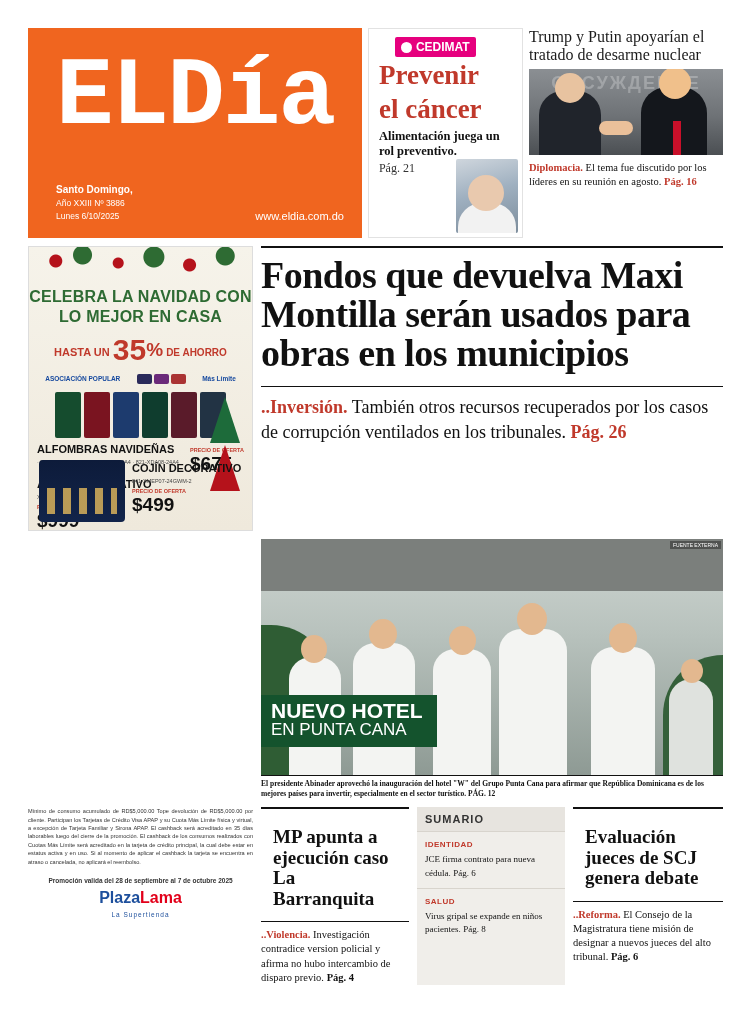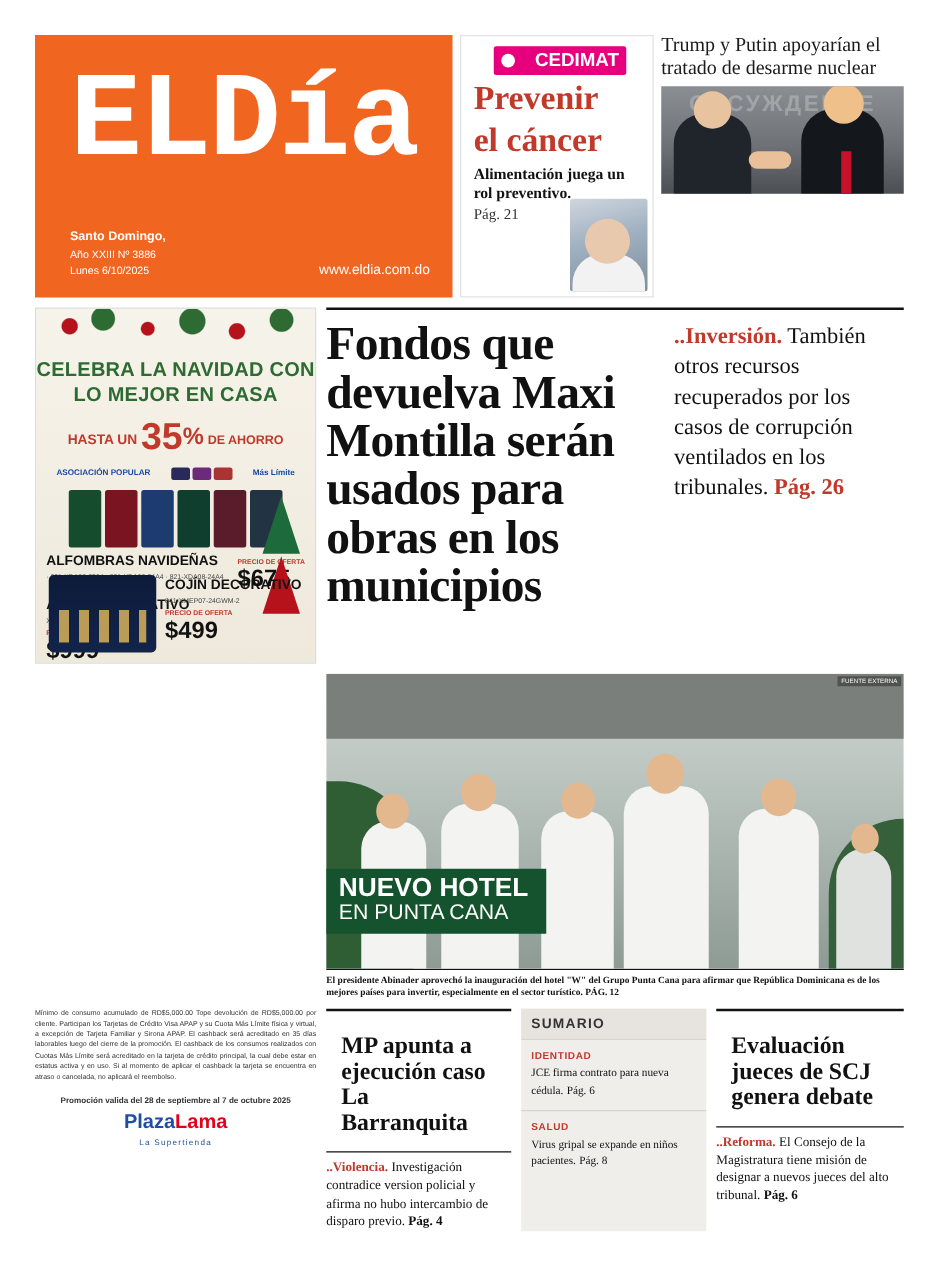--- a/index.html
+++ b/index.html
@@ -33,22 +33,22 @@
     color:#fff;
   }
   .mast-bottom .place { font-size:10px; line-height:1.45; font-weight:bold; font-family:"Liberation Sans", sans-serif; }
   .mast-bottom .place .l2, .mast-bottom .place .l3 { font-weight:normal; font-size:8.5px; }
   .mast-bottom .site { font-size:11px; font-family:"Liberation Sans", sans-serif; }
 
   .promo {
     width:160px; background:#ffffff; border:1px solid #e2e2e2;
     padding:8px 8px 6px 10px; position:relative; display:flex; flex-direction:column;
   }
-  .cedimat { display:flex; align-items:center; gap:16px; background:#e6007e; color:#fff;
-    font-family:"Liberation Sans", sans-serif; font-size:15px; font-weight:bold;
+  .cedimat { display:flex; align-items:center; gap:4px; background:#e6007e; color:#fff;
+    font-family:"Liberation Sans", sans-serif; font-size:12px; font-weight:bold;
     padding:3px 6px; border-radius:2px; width:fit-content; margin-left:16px;}
   .cedimat .dot { width:11px;height:11px;border-radius:50%;background:#fff; display:inline-block;}
   .promo h2 { margin:6px 0 2px 0; font-size:27px; line-height:0.95; color:#c0392b; font-weight:bold; }
   .promo .lead { font-size:12.5px; font-weight:bold; line-height:1.18; margin-top:5px; }
   .promo .pag { font-size:12px; margin-top:2px; color:#333; }
   .promo .photo {
     position:absolute; right:4px; bottom:4px; width:62px; height:74px;
     background:linear-gradient(165deg,#cfd6dd 0%,#9fb0c0 45%,#7d8d9c 100%);
     border-radius:2px; overflow:hidden;
   }
@@ -122,21 +122,21 @@
   .ad .plabel { font-size:5.5px; color:#c0392b; font-weight:bold; margin-top:3px;}
   .ad .price { font-size:19px; font-weight:bold; color:#111; }
   .ad .trees { position:absolute; right:12px; top:150px; }
   .ad .tree { width:0;height:0;border-left:15px solid transparent;border-right:15px solid transparent;border-bottom:46px solid #1d6b3a; margin-bottom:2px;}
   .ad .tree.red { border-bottom-color:#b5121b; }
   .ad .cushion{position:absolute;left:10px;bottom:8px;width:86px;height:62px;border-radius:4px;
     background:linear-gradient(180deg,#0d1b3a 0%,#12244a 100%);}
   .ad .cushion:after{content:"";position:absolute;left:8px;bottom:8px;width:70px;height:26px;
     background:repeating-linear-gradient(90deg,#d8b15a 0 8px,transparent 8px 16px);opacity:.85;}
 
-  .lead-story { flex:1; display:flex; flex-direction:row; border-top:2px solid #111; padding-top:8px;}
+  .lead-story { flex:1; display:flex; flex-direction:column; border-top:2px solid #111; padding-top:8px;}
   .lead-story h1 {
     margin:0; font-size:38px; line-height:1.02; font-weight:bold; letter-spacing:-0.5px;
   }
   .lead-story .rule { border-top:1px solid #111; margin:14px 0 8px 0; }
   .lead-story .sub { font-size:18px; line-height:1.35; }
   .lead-story .sub b { color:#c0392b; }
 
   
   .photo-block { margin-top:8px; margin-left:233px; height:236px; position:relative; overflow:hidden;}
   .photo-block .scene{
@@ -219,20 +219,23 @@
     </div>
 
     <div class="trump">
       <h3>Trump y Putin apoyarían el tratado de desarme nuclear</h3>
       <div class="img">
         <div class="flagtxt">ОБСУЖДЕНИЕ</div>
         <div class="p1"></div>
         <div class="p2"></div>
         <div class="tie"></div>
         <div class="hands"></div>
+      </div>
+      <div class="cap">
+        <b>Diplomacia.</b><span> El tema fue discutido por los líderes en su reunión en agosto.</span> <b>Pág. 16</b>
       </div>
     </div>
   </div>
 
   <div class="mid">
 
     <div class="ad">
       <div class="berries"></div>
       <div class="h1">CELEBRA LA NAVIDAD CON LO MEJOR EN CASA</div>
       <div class="disc">

